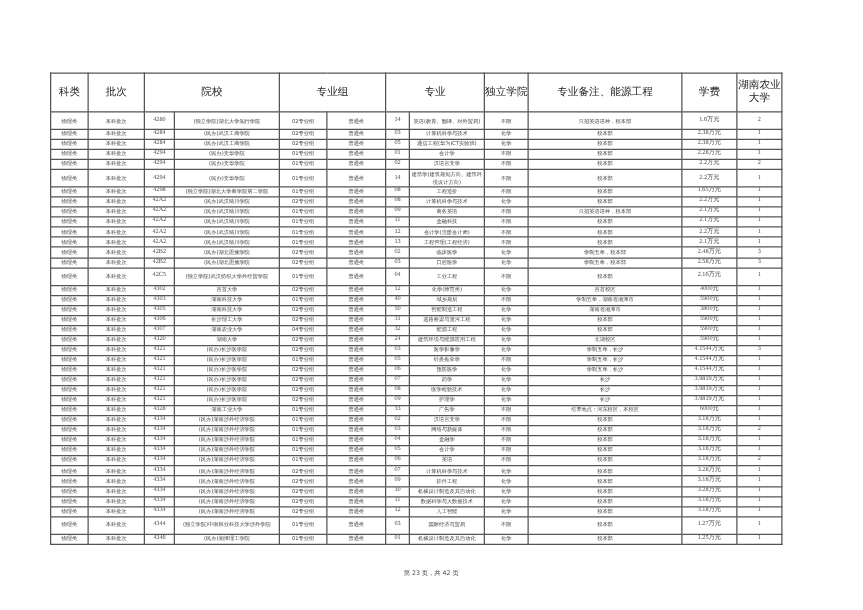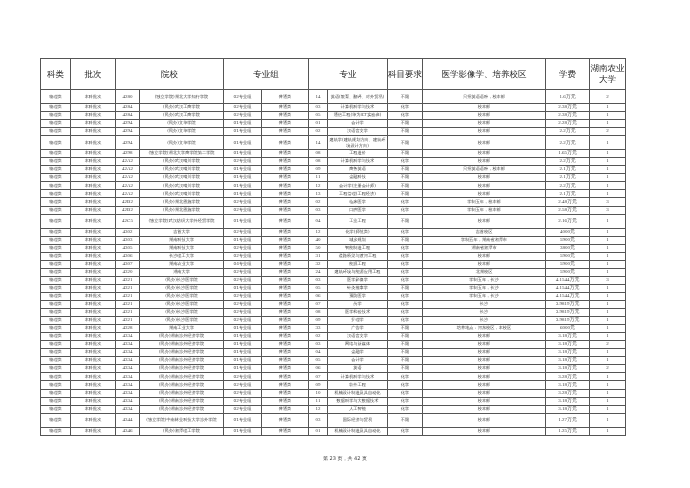--- a/index.html
+++ b/index.html
@@ -37,22 +37,22 @@
         <col style="width:36px">
       <col style="width:40px">
     </colgroup>
     <thead>
       <tr>
         <th>科类</th>
         <th>批次</th>
         <th colspan="2">院校</th>
         <th colspan="2">专业组</th>
         <th colspan="2">专业</th>
-        <th>科目要求</th>
-        <th>医学影像学、培养校区</th>
+        <th>独立学院</th>
+        <th>专业备注、能源工程</th>
         <th>学费</th>
         <th>湖南农业大学</th>
         <th style="border:none"></th>
       </tr>
     </thead>
     <tbody id="tbody">
         <tr>
           <td class="tall">物理类</td>
           <td class="tall">本科批次</td>
           <td class="num tall">4280</td>

